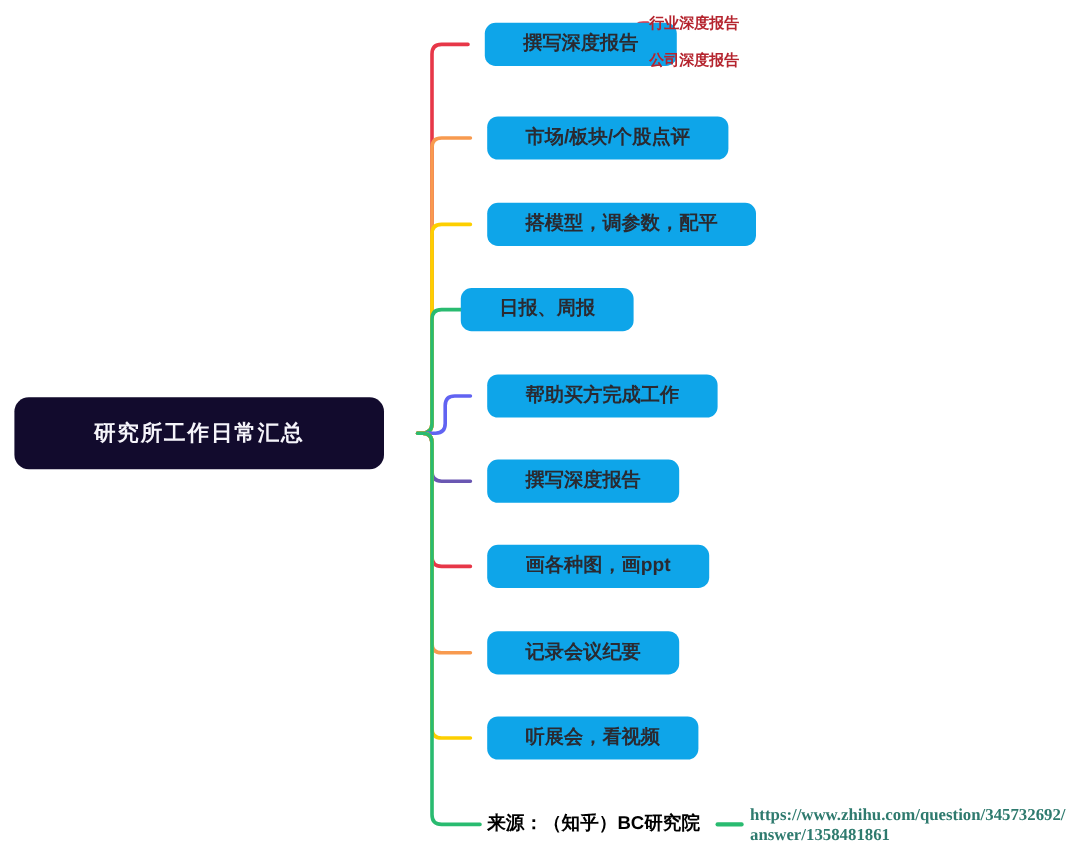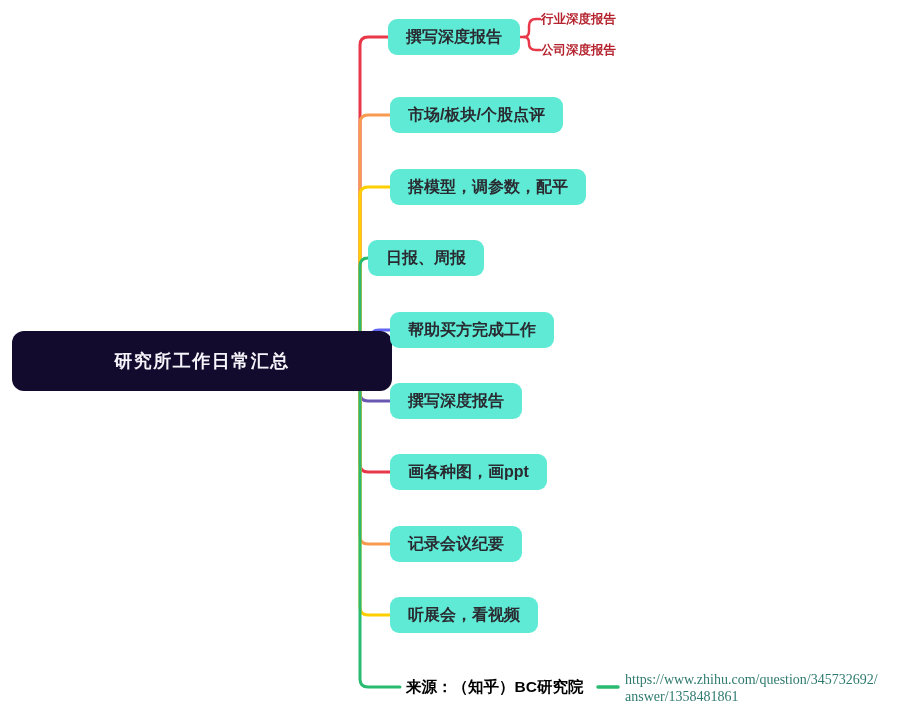--- a/index.html
+++ b/index.html
@@ -5,46 +5,47 @@
   html,body{margin:0;padding:0;background:#ffffff;}
   #canvas{
     position:relative;
     width:901px;height:720px;
     background:#ffffff;
     font-family:"Liberation Sans",sans-serif;
     overflow:hidden;
   }
   #connectors{position:absolute;left:0;top:0;width:901px;height:720px;}
   .root-topic{
-    position:absolute;left:12px;top:331px;width:380px;height:60px;
+    position:absolute;left:12px;top:331px;width:308px;height:60px;
     background:#120b2d;border-radius:12px;
     display:flex;align-items:center;justify-content:center;
     color:#f5f4fa;font-size:18px;font-weight:600;letter-spacing:1.5px;
   }
   .topic{
     position:absolute;
-    background:#5eead4;border-radius:9px;
-    padding:8px 18px;line-height:20px;
+    background:#0ea5e9;border-radius:9px;
+    padding:8px 32px;line-height:20px;
     font-size:16px;font-weight:600;color:#2a2a31;
     white-space:nowrap;
+    margin-left:16px;
   }
   .subtopic{
     position:absolute;
     font-size:12.5px;font-weight:700;color:#b5242e;
     line-height:14px;white-space:nowrap;
   }
   .source-label{
     position:absolute;left:406px;top:678px;
     font-size:15.5px;font-weight:600;color:#000000;
     line-height:18px;white-space:nowrap;
   }
   .source-url{
     position:absolute;left:625px;top:671px;
     font-family:"Liberation Serif",serif;
-    font-size:14px;font-weight:400;color:#2e7a6e;
+    font-size:14px;font-weight:700;color:#2e7a6e;
     line-height:17px;white-space:nowrap;
   }
   .source-url div{white-space:nowrap;}
 </style>
 </head>
 <body>
 
 <div id="canvas">
 
   <svg id="connectors" viewBox="0 0 901 720" fill="none" xmlns="http://www.w3.org/2000/svg">

